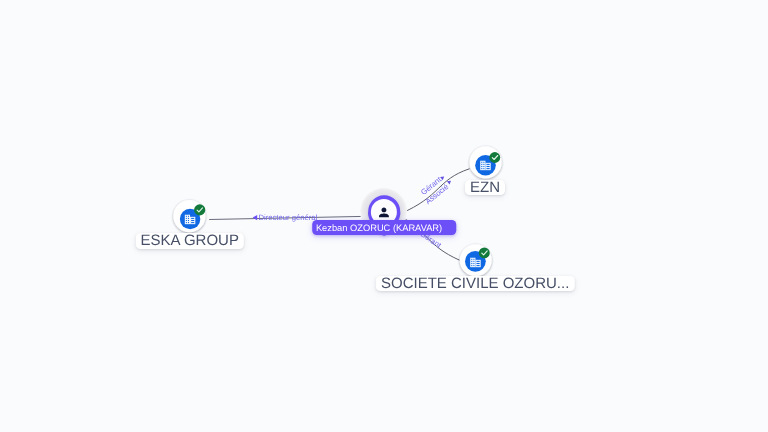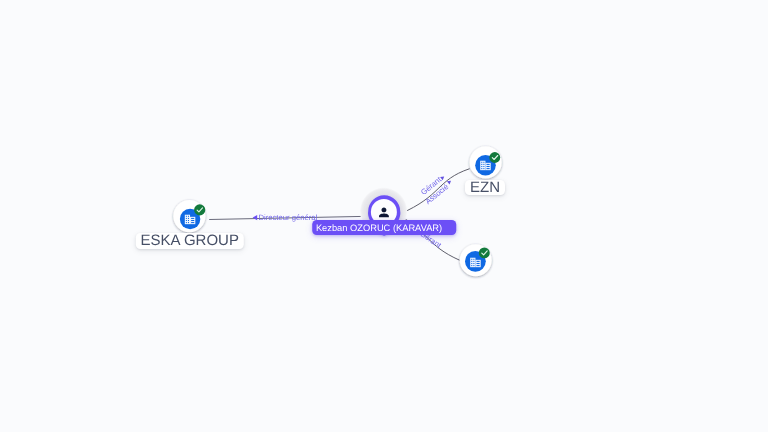--- a/index.html
+++ b/index.html
@@ -145,15 +145,16 @@
       </g>
 
       <g transform="rotate(34 419.5 235)">
         <text x="419.5" y="235" fill="#7266e8" font-size="7.7" font-family="Liberation Sans, sans-serif">Gérant</text>
       </g>
     </g>
   </svg>
 
   <div class="nlabel" style="left:189.75px;top:233.3px;text-align:center;">ESKA GROUP</div>
   <div class="nlabel" style="left:485px;top:179.6px;">EZN</div>
+  <div class="nlabel" style="left:475.15px;top:275.6px;">SOCIETE CIVILE OZORU...</div>
   <div class="nlabel sel" style="left:384.4px;top:220px;">Kezban OZORUC (KARAVAR)</div>
 
 </div>
 
 </body></html>

